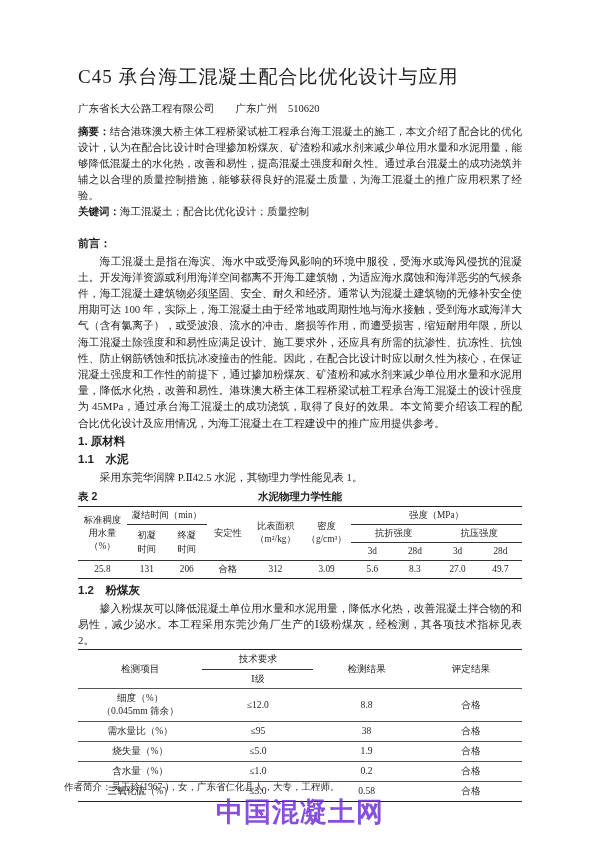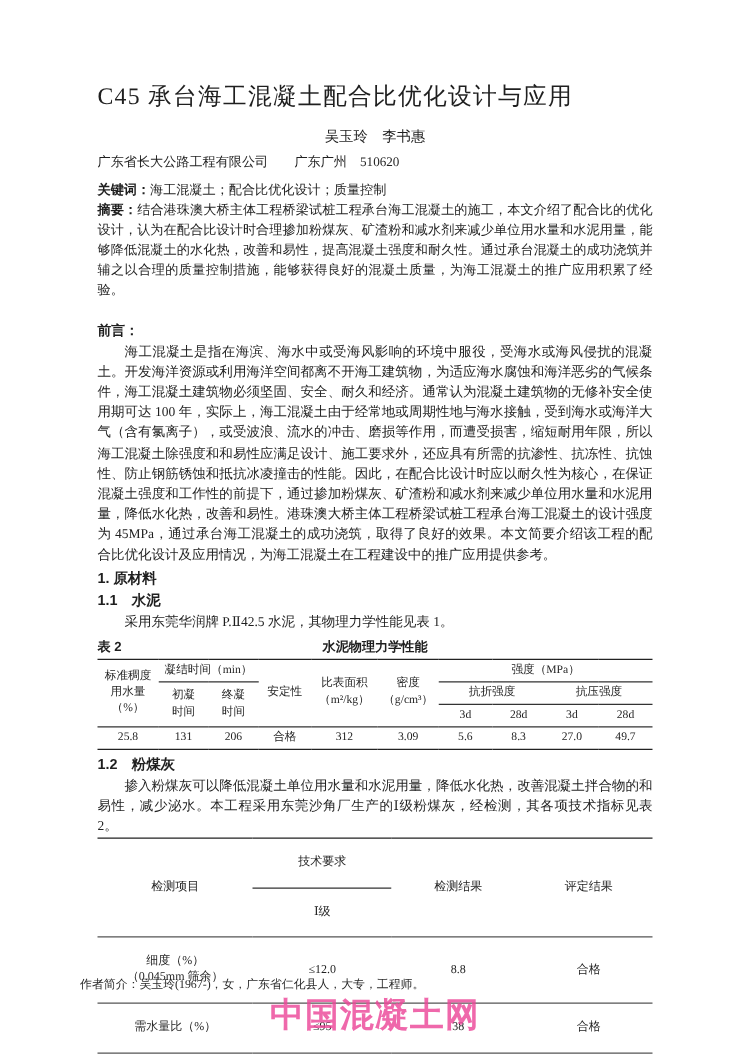--- a/index.html
+++ b/index.html
@@ -20,44 +20,43 @@
   .h-fore{font-size:11px;font-family:"Liberation Sans","DejaVu Sans",sans-serif;font-weight:700;margin:16px 0 2px 0;}
   .para{font-size:10.8px;line-height:1.5;text-align:justify;text-indent:2em;margin:0;}
   .h-sec{font-size:11.5px;font-family:"Liberation Sans","DejaVu Sans",sans-serif;font-weight:700;margin:3px 0 2px 0;}
   .tcap{position:relative;text-align:center;font-size:10.5px;font-weight:700;
         font-family:"Liberation Sans","DejaVu Sans",sans-serif;margin:5px 0 2px 0;}
   .tcap .tlabel{position:absolute;left:0;}
   table{width:100%;border-collapse:collapse;table-layout:fixed;text-align:center;}
   .t1{font-size:9.3px;border-top:1.4px solid #222;border-bottom:1.4px solid #222;margin-bottom:4px;}
   .t1 td{padding:2px 1px;vertical-align:middle;line-height:1.4;}
   .t2{font-size:9.6px;border-top:1.4px solid #222;border-bottom:1.4px solid #222;margin-bottom:5px;}
-  .t2 td{padding:13px 2px;vertical-align:middle;line-height:1.35;}
+  .t2 td{padding:3px 2px;vertical-align:middle;line-height:1.35;}
   .ml{white-space:pre-line;}
   .bb{border-bottom:1px solid #333;}
   .t1 tr.data td{border-top:1px solid #333;}
   .t2 tr.data td{border-top:1px solid #555;}
   .author-bio{position:absolute;top:781px;left:64px;right:78px;font-size:9.5px;color:#2a2a2a;}
   .watermark{
     position:absolute;top:794px;left:50%;transform:translateX(-50%);
     font-family:"Liberation Sans","DejaVu Sans",sans-serif;font-size:27px;font-weight:700;
     opacity:0.82;letter-spacing:1px;white-space:nowrap;pointer-events:none;
   }
 </style>
 </head>
 <body>
 
 <div class="page">
 
   <h1 class="title">C45 承台海工混凝土配合比优化设计与应用</h1>
-  <div class="authors">吴玉玲　李书惠</div>
   <div class="affil">广东省长大公路工程有限公司　　广东广州　510620</div>
 
+  <p class="abs"><span class="lbl">摘要：</span><span>结合港珠澳大桥主体工程桥梁试桩工程承台海工混凝土的施工，本文介绍了配合比的优化设计，认为在配合比设计时合理掺加粉煤灰、矿渣粉和减水剂来减少单位用水量和水泥用量，能够降低混凝土的水化热，改善和易性，提高混凝土强度和耐久性。通过承台混凝土的成功浇筑并辅之以合理的质量控制措施，能够获得良好的混凝土质量，为海工混凝土的推广应用积累了经验。</span></p>
+
   <p class="abs"><span class="lbl">关键词：</span><span>海工混凝土；配合比优化设计；质量控制</span></p>
-
-  <p class="abs"><span class="lbl">摘要：</span><span>结合港珠澳大桥主体工程桥梁试桩工程承台海工混凝土的施工，本文介绍了配合比的优化设计，认为在配合比设计时合理掺加粉煤灰、矿渣粉和减水剂来减少单位用水量和水泥用量，能够降低混凝土的水化热，改善和易性，提高混凝土强度和耐久性。通过承台混凝土的成功浇筑并辅之以合理的质量控制措施，能够获得良好的混凝土质量，为海工混凝土的推广应用积累了经验。</span></p>
 
 
   <div class="h-fore">前言：</div>
   <p class="para">海工混凝土是指在海滨、海水中或受海风影响的环境中服役，受海水或海风侵扰的混凝土。开发海洋资源或利用海洋空间都离不开海工建筑物，为适应海水腐蚀和海洋恶劣的气候条件，海工混凝土建筑物必须坚固、安全、耐久和经济。通常认为混凝土建筑物的无修补安全使用期可达 100 年，实际上，海工混凝土由于经常地或周期性地与海水接触，受到海水或海洋大气（含有氯离子），或受波浪、流水的冲击、磨损等作用，而遭受损害，缩短耐用年限，所以海工混凝土除强度和和易性应满足设计、施工要求外，还应具有所需的抗渗性、抗冻性、抗蚀性、防止钢筋锈蚀和抵抗冰凌撞击的性能。因此，在配合比设计时应以耐久性为核心，在保证混凝土强度和工作性的前提下，通过掺加粉煤灰、矿渣粉和减水剂来减少单位用水量和水泥用量，降低水化热，改善和易性。港珠澳大桥主体工程桥梁试桩工程承台海工混凝土的设计强度为 45MPa，通过承台海工混凝土的成功浇筑，取得了良好的效果。本文简要介绍该工程的配合比优化设计及应用情况，为海工混凝土在工程建设中的推广应用提供参考。</p>
 
   <div class="h-sec">1. 原材料</div>
   <div class="h-sec">1.1　水泥</div>
   <p class="para">采用东莞华润牌 P.Ⅱ42.5 水泥，其物理力学性能见表 1。</p>
 
   <div class="tcap">
@@ -171,13 +170,13 @@
         <td>≤3.0</td>
         <td>0.58</td>
         <td>合格</td>
       </tr>
     </tbody>
   </table>
 
 </div>
 
 <div class="author-bio">作者简介：吴玉玲(1967-)，女，广东省仁化县人，大专，工程师。</div>
-<div class="watermark" style="color: #ec4899;">中国混凝土网</div>
+<div class="watermark" style="color: #6d28d9;">中国混凝土网</div>
 
 </body></html>

